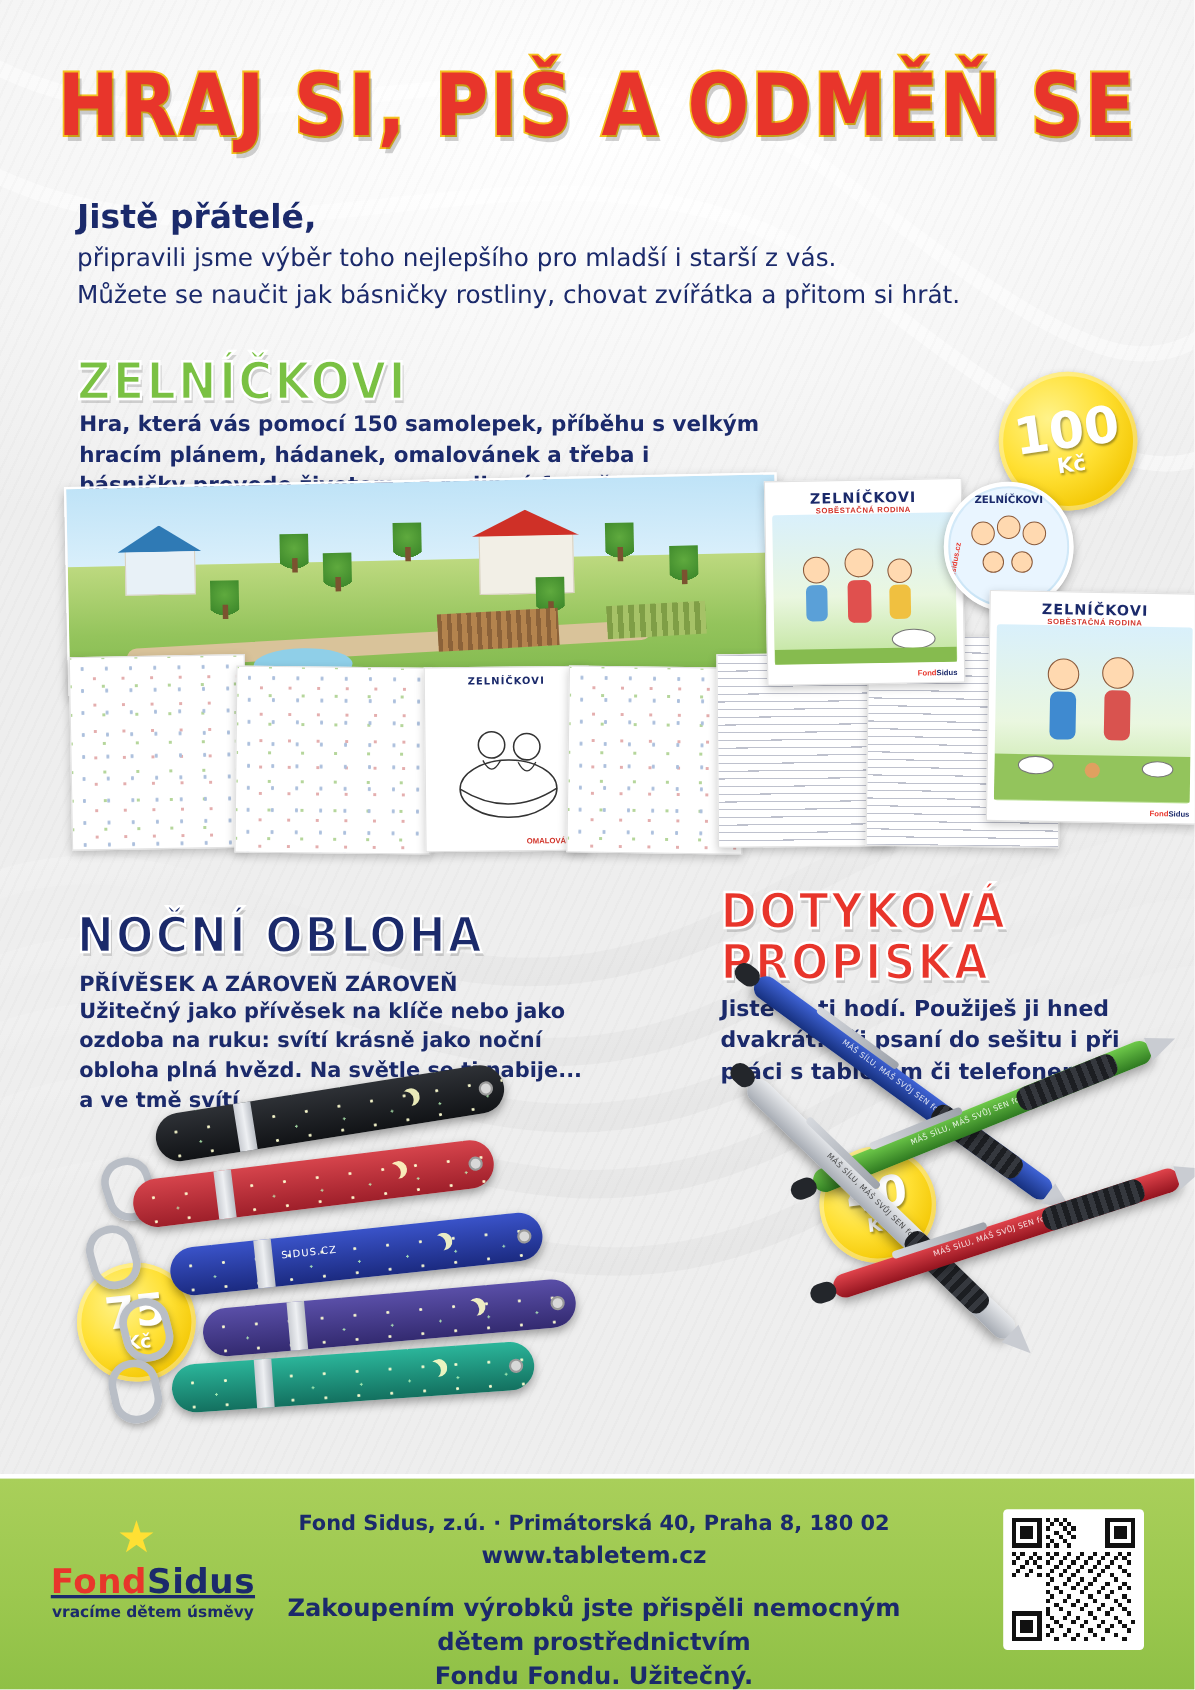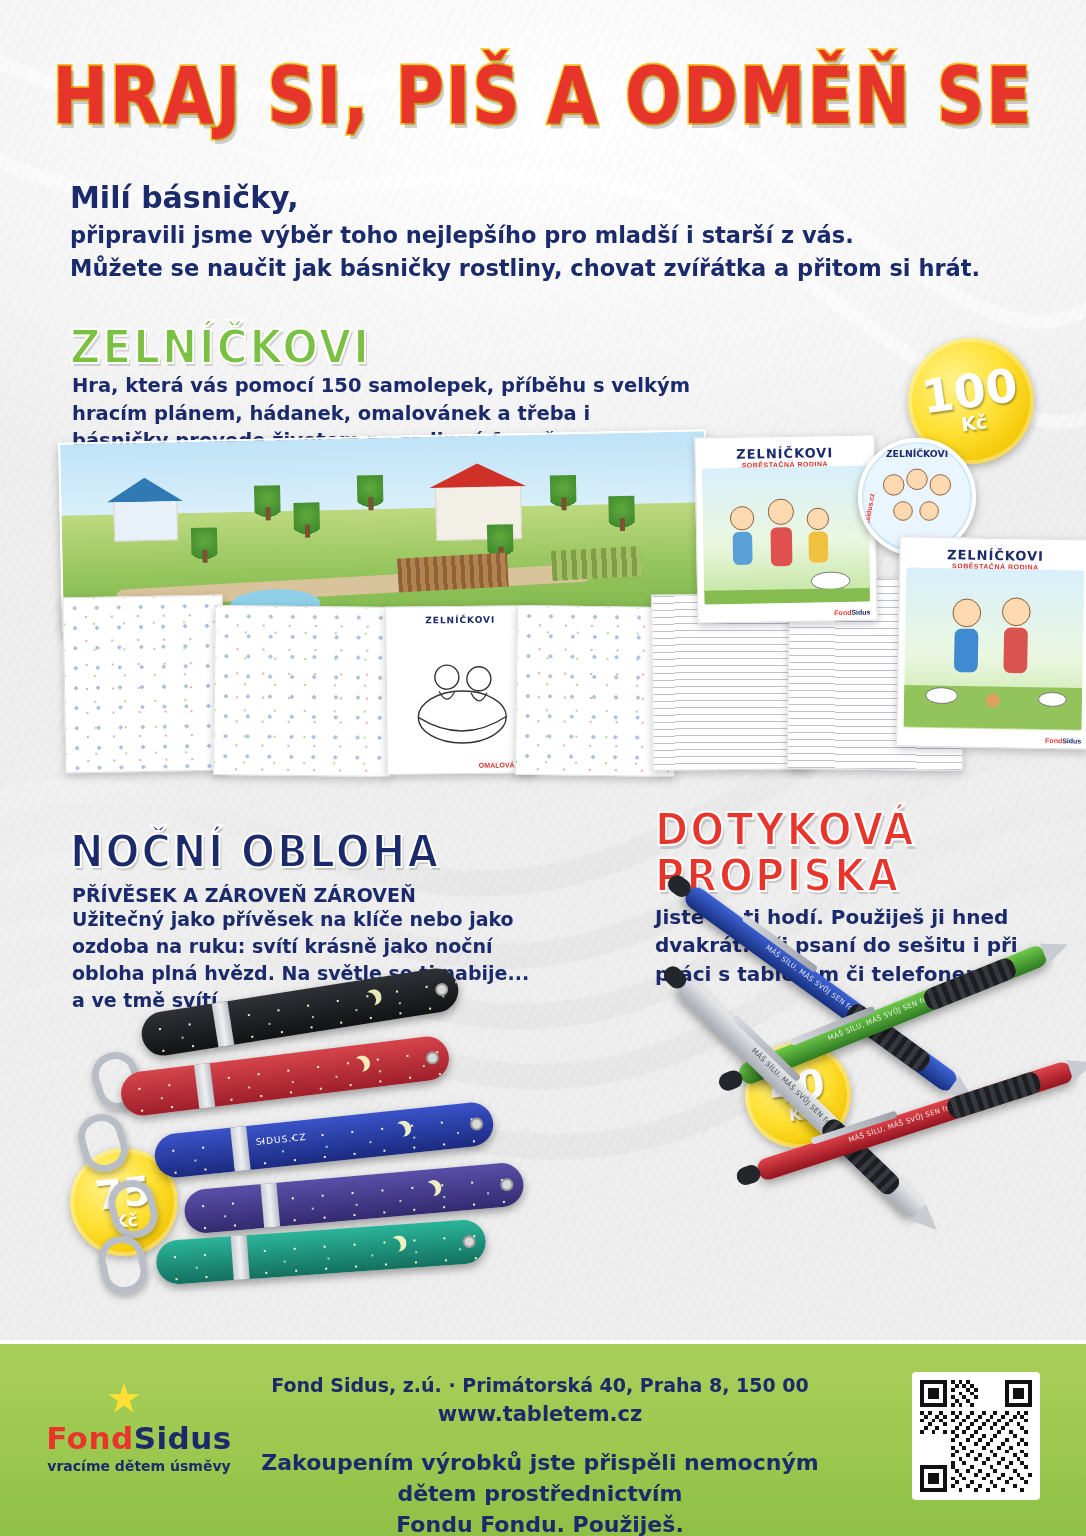--- a/index.html
+++ b/index.html
@@ -53,21 +53,21 @@
 
   
   .intro {
     position: absolute; left: 70px; top: 180px; width: 960px;
   }
   .intro .h {
     font-size: 30px; font-weight: 700; color: #1b2a6b; margin-bottom: 4px;
     font-family: "DejaVu Sans", sans-serif;
   }
   .intro .l {
-    font-size: 22.5px; font-weight: 700; color: #1b2a6b; line-height: 1.45;
+    font-size: 22.5px; font-weight: 400; color: #1b2a6b; line-height: 1.45;
     font-family: "DejaVu Sans", sans-serif;
   }
 
   
   .sec-head {
     position: absolute;
     font-family: "DejaVu Sans", sans-serif;
     font-weight: 700;
     letter-spacing: 2px;
     transform: scaleY(1.12);
@@ -322,21 +322,21 @@
   .footer-text .c { font-size:22px; font-weight:600; margin-top:22px; line-height:1.4; }
   .footer-text .c b { font-weight:700; }
 
   .logo {
     position:absolute; left:44px; top:44px; width:190px; height:110px;
     font-family:"DejaVu Sans", sans-serif; text-align:center;
   }
   .logo .star {
     position:absolute; left:60px; top:-10px; width:40px;height:40px; color:#ffe033; font-size:40px; line-height:40px;
   }
-  .logo .name { position:absolute; left:0; top:32px; width:190px; font-size:31px; font-weight:700; letter-spacing:.5px; }
+  .logo .name { position:absolute; left:0; top:32px; width:190px; font-size:31px; font-weight:700; letter-spacing:.5px;text-decoration:underline; }
   .logo .name .f { color:#e8352b; }
   .logo .name .s { color:#1b2a6b; }
   .logo .tag { position:absolute; left:0; top:70px; width:190px; font-size:14px; color:#1b2a6b; font-weight:700; }
 
   .qr {
     position:absolute; right:46px; top:28px; width:128px; height:128px;
     background:#ffffff; padding:8px; border-radius:4px;
   }
   .qr-inner { width:100%; height:100%; }
 </style>
@@ -364,21 +364,21 @@
     </g>
   </svg>
   <div class="bg-grain"></div>
 </div>
 
 <div class="title-wrap">
   <div class="title">HRAJ SI, PIŠ A ODMĚŇ SE</div>
 </div>
 
 <div class="intro">
-  <div class="h">Milí básničky,</div>
+  <div class="h">Jistě přátelé,</div>
   <div class="l">připravili jsme výběr toho nejlepšího pro mladší i starší z vás.</div>
   <div class="l">Můžete se naučit jak básničky rostliny, chovat zvířátka a přitom si hrát.</div>
 </div>
 
 <div class="sec-head" id="head-zelnickovi">ZELNÍČKOVI</div>
 <div class="para" id="para-zelnickovi">Hra, která vás pomocí 150 samolepek, příběhu s velkým hracím plánem, hádanek, omalovánek a třeba i básničky provede životem na rodinné farmě.</div>
 
 <div class="coin" id="coin-100">
   <span class="amount">100</span>
   <span class="cur">Kč</span>
@@ -575,26 +575,26 @@
 
   <div class="logo">
     <div class="star">★</div>
     <div class="name">
       <span class="f">Fond</span><span class="s">Sidus</span>
     </div>
     <div class="tag">vracíme dětem úsměvy</div>
   </div>
 
   <div class="footer-text">
-    <div class="a">Fond Sidus, z.ú. · Primátorská 40, Praha 8, 150 00</div>
+    <div class="a">Fond Sidus, z.ú. · Primátorská 40, Praha 8, 180 02</div>
     <div class="b">www.tabletem.cz</div>
     <div class="c">
       <span>Zakoupením výrobků jste přispěli nemocným dětem prostřednictvím</span><br>
       <span>Fondu Fondu.</span>
-      <b>Použiješ.</b>
+      <b>Užitečný.</b>
     </div>
   </div>
 
   <div class="qr">
     <svg class="qr-inner" viewBox="0 0 29 29" shape-rendering="crispEdges">
       <rect width="29" height="29" fill="#ffffff"></rect>
       <g fill="#111111">
         <rect x="0" y="0" width="7" height="1"></rect>
           <rect x="0" y="6" width="7" height="1"></rect>
         <rect x="0" y="0" width="1" height="7"></rect>

